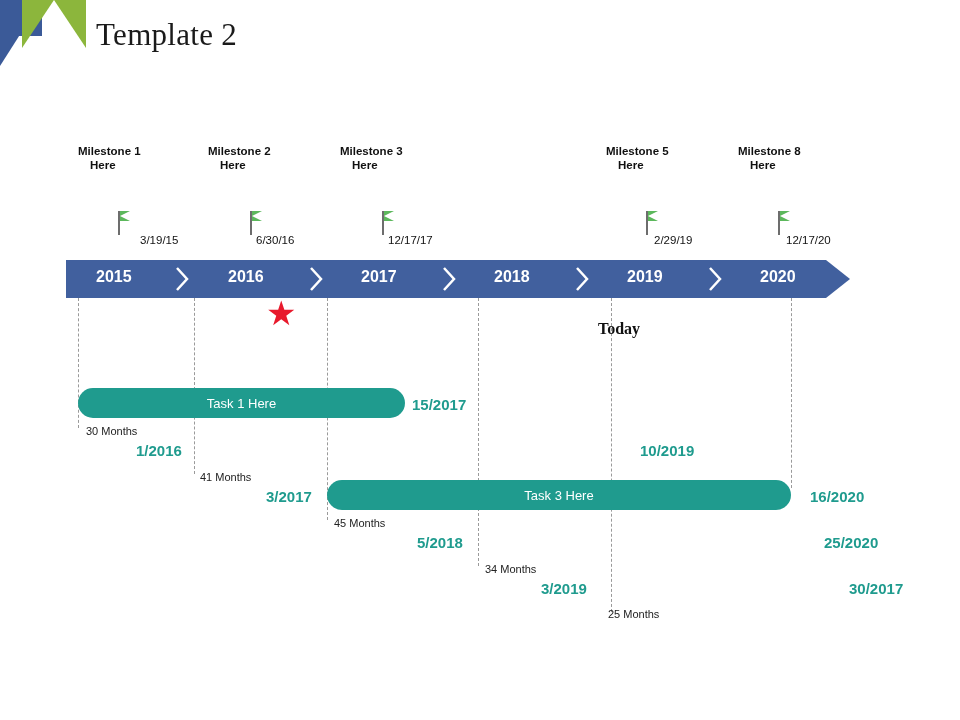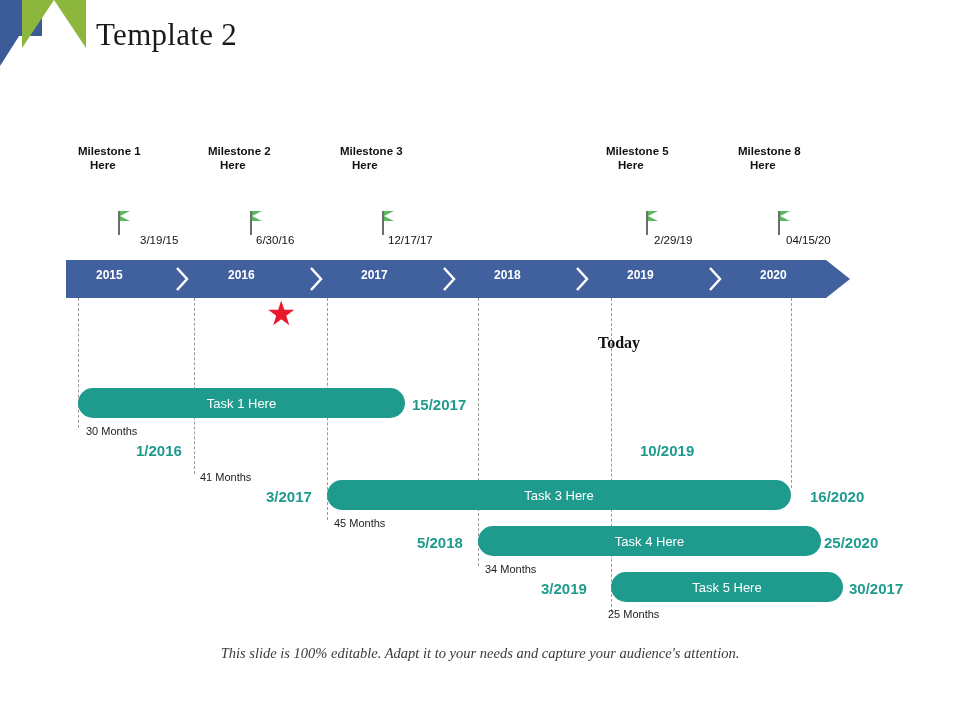--- a/index.html
+++ b/index.html
@@ -104,21 +104,21 @@
     left: 826px;
     top: 260px;
     width: 0; height: 0;
     border-top: 19px solid transparent;
     border-bottom: 19px solid transparent;
     border-left: 24px solid #41609e;
   }
   .year {
     position: absolute;
     top: 268px;
-    font-size: 12px;
+    font-size: 16px;
     font-weight: bold;
     color: #ffffff;
     white-space: nowrap;
   }
   .chev {
     position: absolute;
     top: 267px;
     width: 13px;
     height: 24px;
   }
@@ -238,21 +238,21 @@
   </div>
   <div class="flag" style="left:778px; top:211px;">
     <div class="pole"></div>
     <div class="banner"></div>
   </div>
 
   <div class="flag-date" style="left:140px; top:234px;">3/19/15</div>
   <div class="flag-date" style="left:256px; top:234px;">6/30/16</div>
   <div class="flag-date" style="left:388px; top:234px;">12/17/17</div>
   <div class="flag-date" style="left:654px; top:234px;">2/29/19</div>
-  <div class="flag-date" style="left:786px; top:234px;">04/15/20</div>
+  <div class="flag-date" style="left:786px; top:234px;">12/17/20</div>
 
   <div class="timeline"></div>
   <div class="timeline-arrow"></div>
 
   <div class="chev" style="left:176px;">
     <svg width="13" height="24" viewBox="0 0 13 24">
         <path d="M1 1 L11 12 L1 23" fill="none" stroke="#ffffff" stroke-width="2.5"></path>
       </svg>
   </div>
   <div class="chev" style="left:310px;">
@@ -284,40 +284,37 @@
   <div class="year" style="left:760px;">2020</div>
 
   <div class="vline" style="left:78px;  top:298px; height:130px;"></div>
   <div class="vline" style="left:194px; top:298px; height:176px;"></div>
   <div class="vline" style="left:327px; top:298px; height:222px;"></div>
   <div class="vline" style="left:478px; top:298px; height:268px;"></div>
   <div class="vline" style="left:611px; top:298px; height:314px;"></div>
   <div class="vline" style="left:791px; top:298px; height:190px;"></div>
 
   <div class="star" style="left:266px; top:296px;">★</div>
-  <div class="today" style="left:598px; top:334px;">Today</div>
+  <div class="today" style="left:598px; top:320px;">Today</div>
 
   <div class="taskbar" style="left:78px;  top:388px; width:327px;">Task 1 Here</div>
   <div class="task-end" style="left:412px; top:396px;">15/2017</div>
   <div class="task-dur" style="left:86px;  top:425px;">30 Months</div>
 
   <div class="task-start" style="left:136px; top:442px;">1/2016</div>
   <div class="task-end" style="left:640px; top:442px;">10/2019</div>
   <div class="task-dur" style="left:200px; top:471px;">41 Months</div>
 
   <div class="taskbar" style="left:327px; top:480px; width:464px;">Task 3 Here</div>
   <div class="task-start" style="left:266px; top:488px;">3/2017</div>
   <div class="task-end" style="left:795px; top:488px;margin-left:15px;">16/2020</div>
   <div class="task-dur" style="left:334px; top:517px;">45 Months</div>
 
-  <div class="taskbar" style="left:478px; top:526px; width:343px;">Task 4 Here</div>
   <div class="task-start" style="left:417px; top:534px;">5/2018</div>
   <div class="task-end" style="left:824px; top:534px;">25/2020</div>
   <div class="task-dur" style="left:485px; top:563px;">34 Months</div>
 
-  <div class="taskbar" style="left:611px; top:572px; width:232px;">Task 5 Here</div>
   <div class="task-start" style="left:541px; top:580px;">3/2019</div>
   <div class="task-end" style="left:849px; top:580px;">30/2017</div>
   <div class="task-dur" style="left:608px; top:608px;">25 Months</div>
 
-  <div class="footer">This slide is 100% editable. Adapt it to your needs and capture your audience's attention.</div>
 
 </div>
 
 </body></html>

